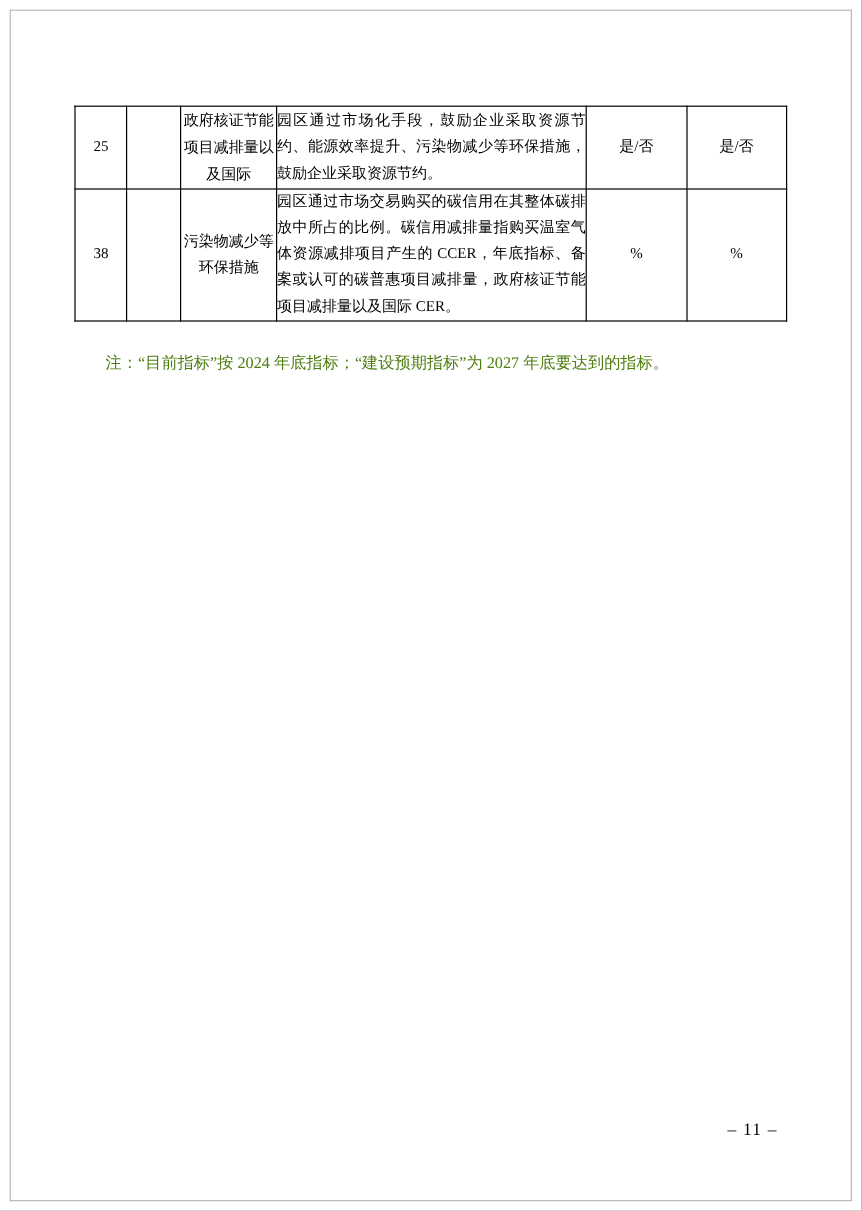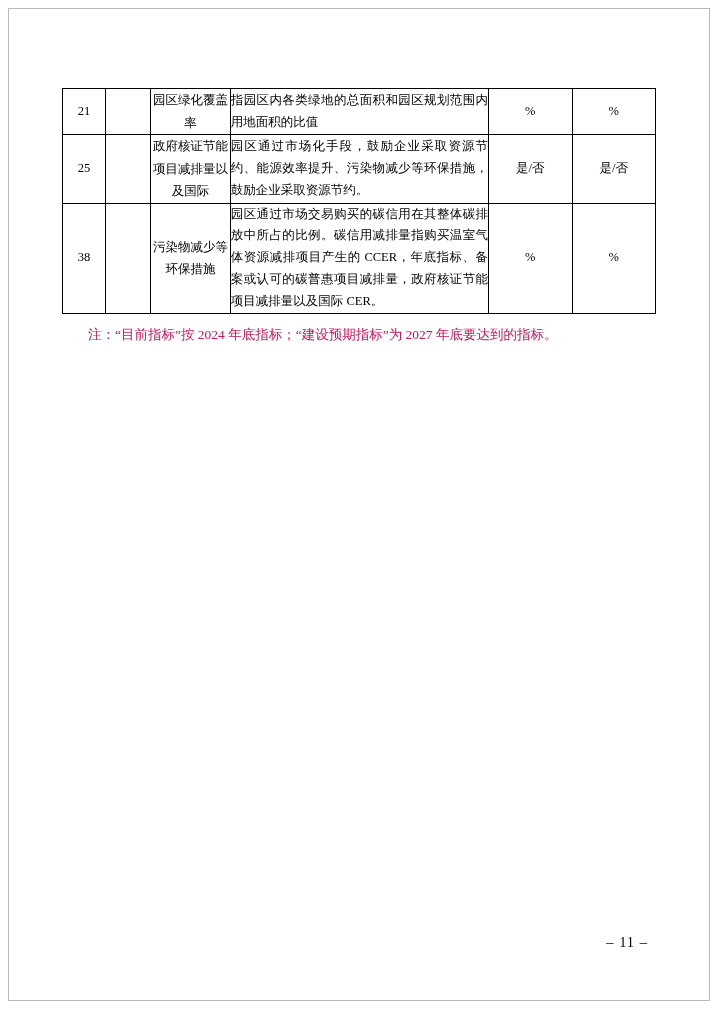--- a/index.html
+++ b/index.html
@@ -75,24 +75,24 @@
     text-align: center;
   }
   .cell-text {
     display: block;
   }
   .name-text {
     display: block;
     line-height: 1.8;
   }
   .note {
-    margin-top: 8px;
+    margin-top: 22px;
     font-size: 13.5px;
     line-height: 1.9;
-    color: #be185d;
+    color: #4d7c0f;
     text-indent: 0;
     padding-left: 26px;
   }
   .page-number {
     position: absolute;
     right: 70px;
     bottom: 58px;
     font-size: 14.5px;
     color: #000;
     letter-spacing: 1px;
@@ -102,40 +102,20 @@
 </head>
 <body>
 
 <div class="page">
   <div class="page-border"></div>
 
   <div class="content">
 
     <table class="indicator-table">
       <tbody>
-        <tr>
-          <td class="c-no">
-              <span class="cell-text">21</span>
-            </td>
-          <td class="c-blank">
-              <span class="cell-text"></span>
-            </td>
-          <td class="c-name">
-              <span class="name-text">园区绿化覆盖率</span>
-            </td>
-          <td class="c-desc">
-              <span class="cell-text">指园区内各类绿地的总面积和园区规划范围内用地面积的比值</span>
-            </td>
-          <td class="c-cur">
-              <span class="cell-text">%</span>
-            </td>
-          <td class="c-tgt">
-              <span class="cell-text">%</span>
-            </td>
-        </tr>
         <tr>
           <td class="c-no">
               <span class="cell-text">25</span>
             </td>
           <td class="c-blank">
               <span class="cell-text"></span>
             </td>
           <td class="c-name">
               <span class="name-text">政府核证节能项目减排量以及国际</span>
             </td>

